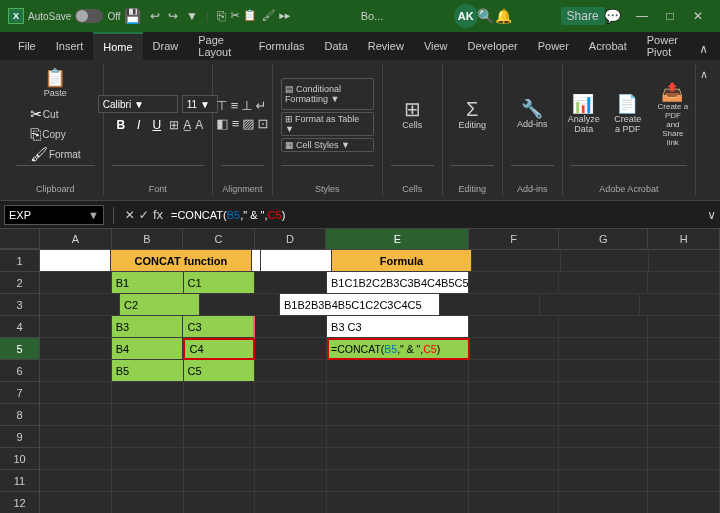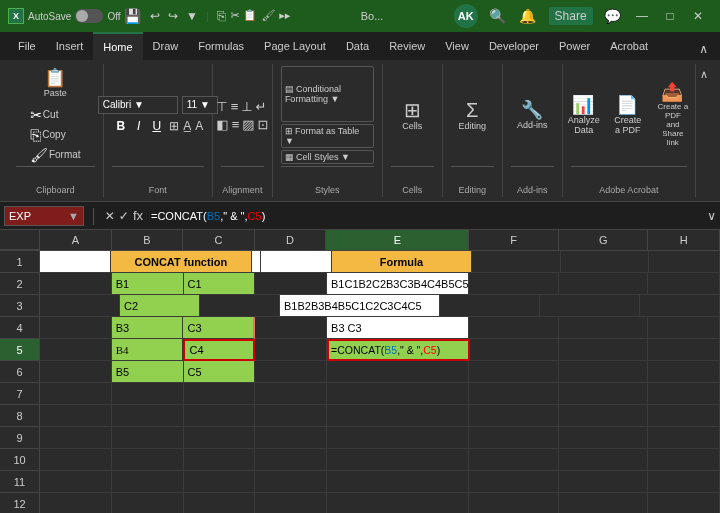--- a/index.html
+++ b/index.html
@@ -28,21 +28,21 @@
     .ribbon-group-label { font-size: 9px; color: #aaa; margin-top: 2px; text-align: center; padding-top: 18px; border-top: 1px solid #555; width: 100%; }
     .ribbon-btn { display: flex; flex-direction: column; align-items: center; gap: 1px; cursor: pointer; padding: 3px 5px; border-radius: 2px; min-width: 40px; }
     .ribbon-btn .icon { font-size: 18px; line-height: 1; }
     .ribbon-btn .label { font-size: 9px; color: #ccc; text-align: right; }
     .ribbon-btn.small { flex-direction: row; min-width: auto; padding: 2px 4px; }
     .ribbon-btn.small .icon { font-size: 14px; }
     .ribbon-btn.small .label { font-size: 10px; }
 
     
     .formula-bar { display: flex; align-items: center; background: #1e1e1e; border-bottom: 1px solid #444; height: 28px; padding: 0 4px; gap: 4px; }
-    .name-box { width: 80px; height: 20px; background: #7f1d1d; border: 1px solid #555; color: #fff; font-size: 11px; padding: 0 4px; display: flex; align-items: center; }
+    .name-box { width: 100px; height: 20px; background: #000000; border: 1px solid #555; color: #fff; font-size: 11px; padding: 0 4px; display: flex; align-items: center; }
     .formula-bar-sep { color: #555; padding: 0 2px; font-size: 14px; }
     .formula-icons { display: flex; gap: 4px; align-items: center; color: #ccc; font-size: 12px; cursor: pointer; }
     .formula-expand { color: #ccc; cursor: pointer; font-size: 12px; margin-left: 4px; }
 
     
     .spreadsheet { display: flex; flex-direction: column; flex: 1; overflow: hidden; }
     .col-headers { display: flex; background: #2b2b2b; border-bottom: 1px solid #444; }
     .corner-cell { width: 40px; min-width: 40px; height: 20px; background: #2b2b2b; border-right: 1px solid #444; border-bottom: 1px solid #444; }
     .col-header { height: 20px; display: flex; align-items: center; justify-content: center; font-size: 11px; color: #ccc; border-right: 1px solid #444; }
     .spreadsheet-body { display: flex; flex: 1; overflow: hidden; }
@@ -81,50 +81,51 @@
       <span style="font-size:12px;">⎘</span>
       <span>✂</span>
       <span>📋</span>
       <span>🖌</span>
       <span>▸▸</span>
     </div>
   </div>
   <div class="title-bar-center">
     <span>Bo...</span>
   </div>
-  <div style="display:flex;align-items:center;gap:12px;">
+  <div style="display:flex;align-items:center;gap:0;">
     <div style="width:24px;height:24px;background:#217346;border-radius:50%;display:flex;align-items:center;justify-content:center;font-size:11px;font-weight:bold;color:#fff;">
       <span>AK</span>
     </div>
     <span style="color:#ccc;font-size:14px;">🔍</span>
     <span style="color:#ccc;font-size:14px;">🔔</span>
-    <span style="color:#ccc;font-size:12px;background:#217346;padding:2px 6px;border-radius:2px;">Share</span>
+    <span style="color:#ccc;font-size:12px;background:#217346;padding:2px 6px;border-radius:2px;margin-left:48px;">Share</span>
     <span style="color:#ccc;font-size:14px;">💬</span>
   </div>
   <div class="window-controls">
     <div class="win-btn">—</div>
     <div class="win-btn">□</div>
     <div class="win-btn close">✕</div>
   </div>
 </div>
 
 <div class="ribbon">
   <div class="ribbon-tabs">
     <div class="ribbon-tab">File</div>
     <div class="ribbon-tab">Insert</div>
     <div class="ribbon-tab active">Home</div>
     <div class="ribbon-tab">Draw</div>
+    <div class="ribbon-tab">Page Layout</div>
     <div class="ribbon-tab">Formulas</div>
-    <div class="ribbon-tab">Page Layout</div>
     <div class="ribbon-tab">Data</div>
     <div class="ribbon-tab">Review</div>
     <div class="ribbon-tab">View</div>
     <div class="ribbon-tab">Developer</div>
     <div class="ribbon-tab">Power</div>
     <div class="ribbon-tab">Acrobat</div>
+    <div class="ribbon-tab">Power Pivot</div>
     <div style="margin-left:auto;color:#ccc;cursor:pointer;font-size:12px;padding:4px;">∧</div>
   </div>
 
   <div class="ribbon-content">
 
     <div class="ribbon-group">
       <div class="ribbon-group-buttons">
         <div class="ribbon-btn">
           <span class="icon">📋</span>
           <span class="label">Paste</span>
@@ -184,21 +185,21 @@
           </div>
         </div>
       </div>
       <div class="ribbon-group-label">Alignment</div>
     </div>
 
 
     <div class="ribbon-group ribbon-group-wide">
       <div class="ribbon-group-buttons">
         <div style="display:flex;flex-direction:column;gap:2px;font-size:9px;color:#ccc;">
-          <div style="cursor:pointer;padding:17px 3px;border:1px solid #555;border-radius:2px;">▤ Conditional Formatting ▼</div>
+          <div style="cursor:pointer;padding:5px 3px;border:1px solid #555;border-radius:2px;">▤ Conditional Formatting ▼</div>
           <div style="cursor:pointer;padding:1px 3px;border:1px solid #555;border-radius:2px;">⊞ Format as Table ▼</div>
           <div style="cursor:pointer;padding:1px 3px;border:1px solid #555;border-radius:2px;">▦ Cell Styles ▼</div>
         </div>
       </div>
       <div class="ribbon-group-label">Styles</div>
     </div>
 
     <div class="ribbon-group">
       <div class="ribbon-group-buttons">
         <div class="ribbon-btn">
@@ -344,21 +345,21 @@
         <div class="cell cell-green" style="width:80px;border-right:2px solid #ff6666;">C3</div>
         <div class="cell" style="width:80px;background:#2b2b2b;"></div>
         <div class="cell cell-white" style="width:160px;">B3 C3</div>
         <div class="cell" style="width:100px;background:#2b2b2b;"></div>
         <div class="cell" style="width:100px;background:#2b2b2b;"></div>
         <div class="cell" style="width:80px;background:#2b2b2b;"></div>
       </div>
 
       <div class="grid-row">
         <div class="cell" style="width:80px;background:#2b2b2b;"></div>
-        <div class="cell cell-green" style="width:80px;font-family:Liberation Serif, serif;">B4</div>
+        <div class="cell cell-green" style="width:80px;">B4</div>
         <div class="cell cell-green" style="width:80px;outline:2px solid #cc0000;outline-offset:-2px;padding-left:6px;">C4</div>
         <div class="cell" style="width:80px;background:#2b2b2b;"></div>
         <div class="cell cell-green" style="width:160px;outline:2px solid #cc0000;outline-offset:-2px;font-size:10.5px;">
           <span style="color:#000;">=CONCAT(</span>
             <span style="color:#0070c0;">B5</span>
             <span style="color:#000;">," &amp; ",</span>
             <span style="color:#ff0000;">C5</span>
             <span style="color:#000;">)</span>
         </div>
         <div class="cell" style="width:100px;background:#2b2b2b;"></div>

